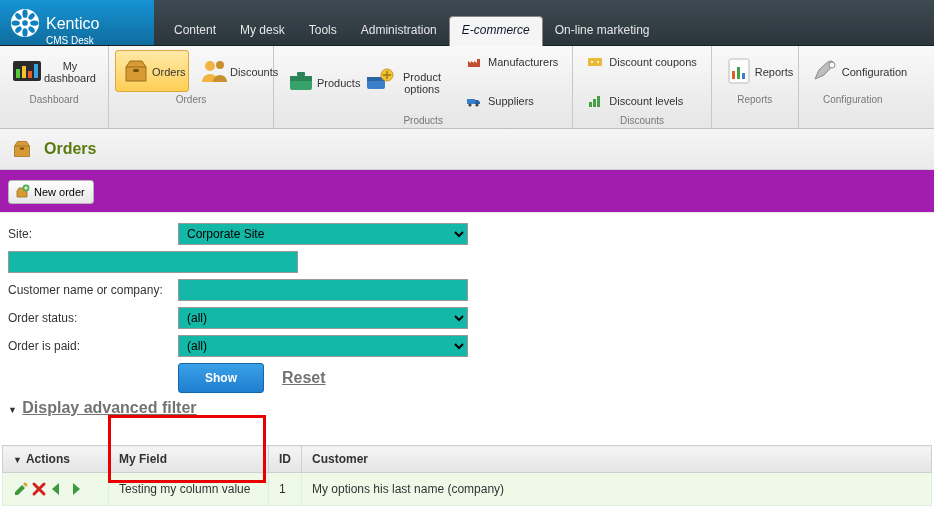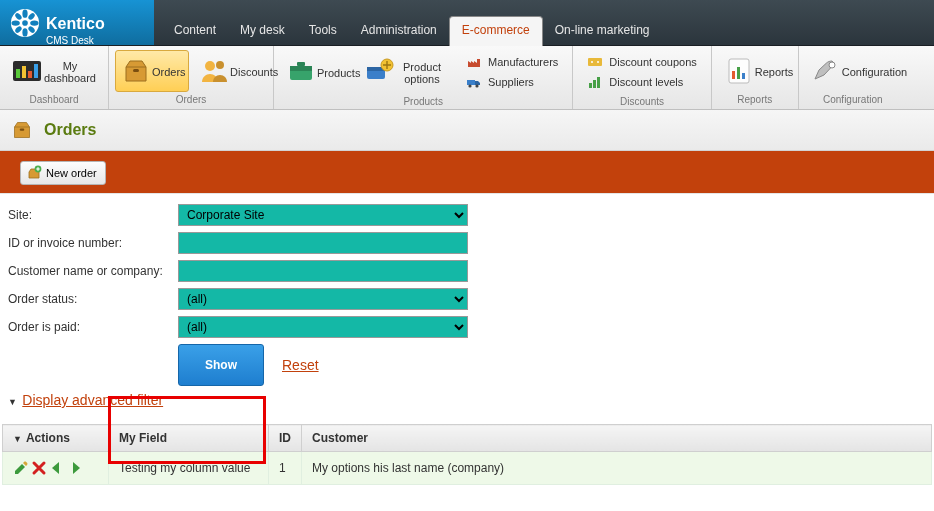--- a/index.html
+++ b/index.html
@@ -26,42 +26,43 @@
     color: #fff;
     display: flex;
     align-items: center;
     padding-left: 10px;
     position: relative;
   }
   .brand-logo {
     width: 30px; height: 30px;
     margin-right: 6px;
   }
-  .brand-text .brand-name { font-size: 16px; font-weight: bold; line-height: 1; margin-top: 17px; }
+  .brand-text .brand-name { font-size: 16px; font-weight: normal; line-height: 1; margin-top: 17px; }
   .brand-text .brand-sub  { font-size: 10px; line-height: 1; margin-top: 4px; }
 
   .topnav {
     display: flex;
     align-items: flex-end;
     padding-left: 8px;
     margin-top: 33px;
   }
   .topnav-item {
     color: #e6e6e6;
     font-size: 12px;
     padding: 6px 12px 8px;
     cursor: pointer;
   }
   .topnav-item.active {
     background: #f5f5f5;
-    color: #c2410c;
+    color: #0f172a;
     border-top-left-radius: 4px; border-top-right-radius: 4px;
     border: 1px solid #888; border-bottom: none;
     margin-bottom: -1px;
     padding-bottom: 9px;
+    font-style: italic;
   }
 
   
   .ribbon {
     background: linear-gradient(#f9f9f9, #e6e6e6);
     border-bottom: 1px solid #bfbfbf;
     display: flex;
     align-items: stretch;
   }
   .ribbon-group {
@@ -99,21 +100,21 @@
     margin-bottom: 2px;
   }
   .ribbon-group-label {
     font-size: 10px;
     color: #777;
     margin-top: 2px;
     text-align: center;
     line-height: 1.1;
   }
   .ribbon-col {
-    display: flex; flex-direction: column; gap: 0;
+    display: flex; flex-direction: column; gap: 19px;
     padding: 2px 4px;
     justify-content: center;
   }
   .ribbon-col-item {
     display: flex; align-items: center; gap: 6px;
     font-size: 11px;
     cursor: pointer;
     padding: 2px 4px;
     border-radius: 2px;
   }
@@ -126,23 +127,23 @@
     display: flex; align-items: center;
     padding: 8px 10px;
     gap: 10px;
   }
   .page-title h1 {
     margin: 0; font-size: 16px; color: #5a7b10; font-weight: bold;
   }
 
   
   .toolbar {
-    padding: 10px 20px 8px;
+    padding: 10px 8px 8px;
     border-bottom: 1px solid #e5e5e5;
-    background: #c2410c;
+    background: #a21caf;
   }
   .btn-small {
     display: inline-flex; align-items: center;
     background: linear-gradient(#fdfdfd, #e7e7e7);
     border: 1px solid #b5b5b5;
     border-radius: 3px;
     padding: 3px 8px 3px 5px;
     font-size: 11px;
     cursor: pointer;
     gap: 4px;
@@ -175,26 +176,26 @@
     padding-left: 170px;
     margin-top: 2px;
   }
   .btn-primary {
     background: linear-gradient(#3aa0e8, #1e7ecf);
     color: #fff;
     border: 1px solid #1566a9;
     border-radius: 3px;
     font-weight: bold;
     font-size: 12px;
-    padding: 13px 26px;
+    padding: 7px 26px;
     cursor: pointer;
   }
-  .link { color: #c2410c; text-decoration: underline; cursor: pointer; font-size:14px; }
+  .link { color: #737373; text-decoration: underline; cursor: pointer; font-size:16px;font-weight:bold; }
   .adv-filter {
-    padding: 2px 8px 16px;
+    padding: 2px 8px 28px;
     font-size: 12px;
   }
   .adv-filter .tri { font-size: 9px; margin-right: 2px; }
 
   
   .grid {
     width: calc(100% - 4px);
     margin: 0 2px;
     border-collapse: collapse;
     font-size: 12px;
@@ -444,21 +445,20 @@
 <div class="content-wrap">
 
   <div class="filter">
     <div class="filter-row">
       <div class="filter-label">Site:</div>
       <select class="filter-select">
         <option>Corporate Site</option>
       </select>
     </div>
     <div class="filter-row">
-      <div class="filter-label">ID or invoice number:</div>
       <input class="filter-input" value="" style="">
     </div>
     <div class="filter-row">
       <div class="filter-label">Customer name or company:</div>
       <input class="filter-input" value="" style="">
     </div>
     <div class="filter-row">
       <div class="filter-label">Order status:</div>
       <select class="filter-select">
         <option>(all)</option>

